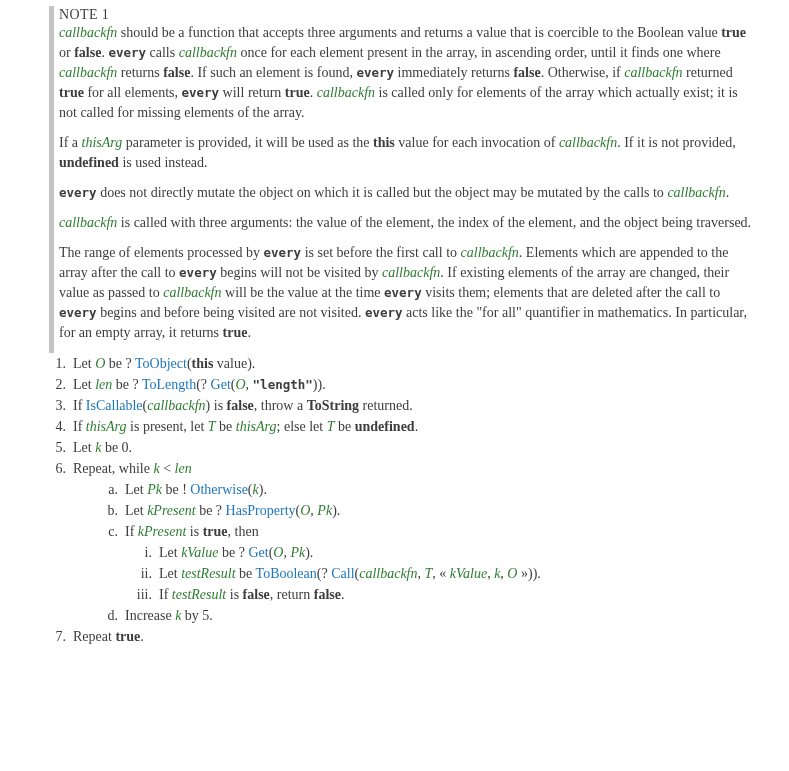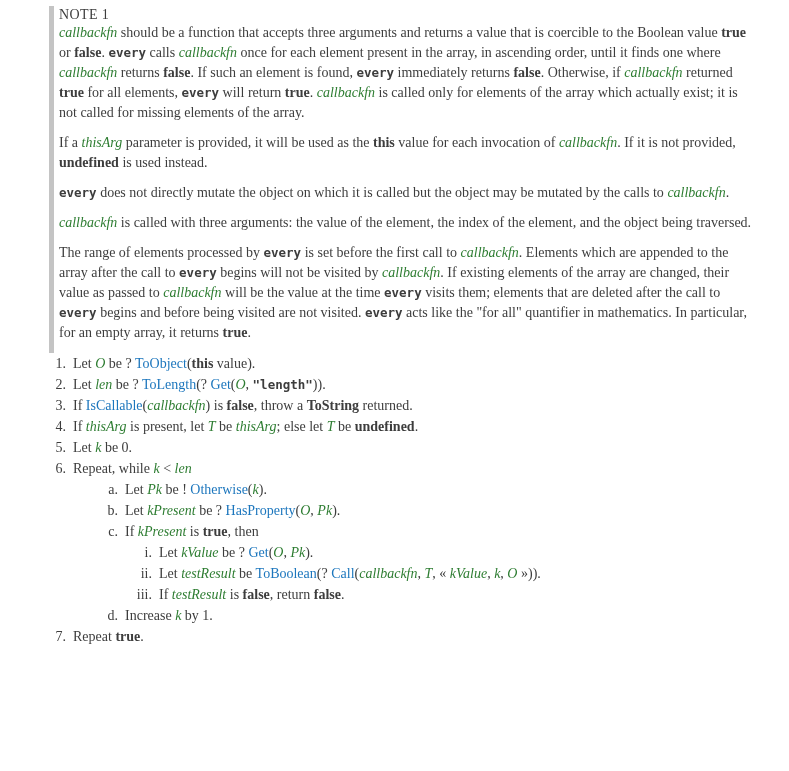--- a/index.html
+++ b/index.html
@@ -130,20 +130,20 @@
       <div class="step-row lvl2">
         <span class="marker">ii.</span>
         <span class="step-content"><span class="tk-p">Let </span><span class="tk-v">testResult</span><span class="tk-p"> be </span><span class="tk-o">ToBoolean</span><span class="tk-p">(? </span><span class="tk-o">Call</span><span class="tk-p">(</span><span class="tk-v">callbackfn</span><span class="tk-p">, </span><span class="tk-v">T</span><span class="tk-p">, « </span><span class="tk-v">kValue</span><span class="tk-p">, </span><span class="tk-v">k</span><span class="tk-p">, </span><span class="tk-v">O</span><span class="tk-p"> »)).</span></span>
       </div>
       <div class="step-row lvl2">
         <span class="marker">iii.</span>
         <span class="step-content"><span class="tk-p">If </span><span class="tk-v">testResult</span><span class="tk-p"> is </span><span class="tk-b">false</span><span class="tk-p">, return </span><span class="tk-b">false</span><span class="tk-p">.</span></span>
       </div>
       <div class="step-row lvl1">
         <span class="marker">d.</span>
-        <span class="step-content"><span class="tk-p">Increase </span><span class="tk-v">k</span><span class="tk-p"> by 1.</span></span>
+        <span class="step-content"><span class="tk-p">Increase </span><span class="tk-v">k</span><span class="tk-p"> by 5.</span></span>
       </div>
       <div class="step-row lvl0">
         <span class="marker">7.</span>
         <span class="step-content"><span class="tk-p">Repeat </span><span class="tk-b">true</span><span class="tk-p">.</span></span>
       </div>
     </div>
 </div>
 
 </body></html>

